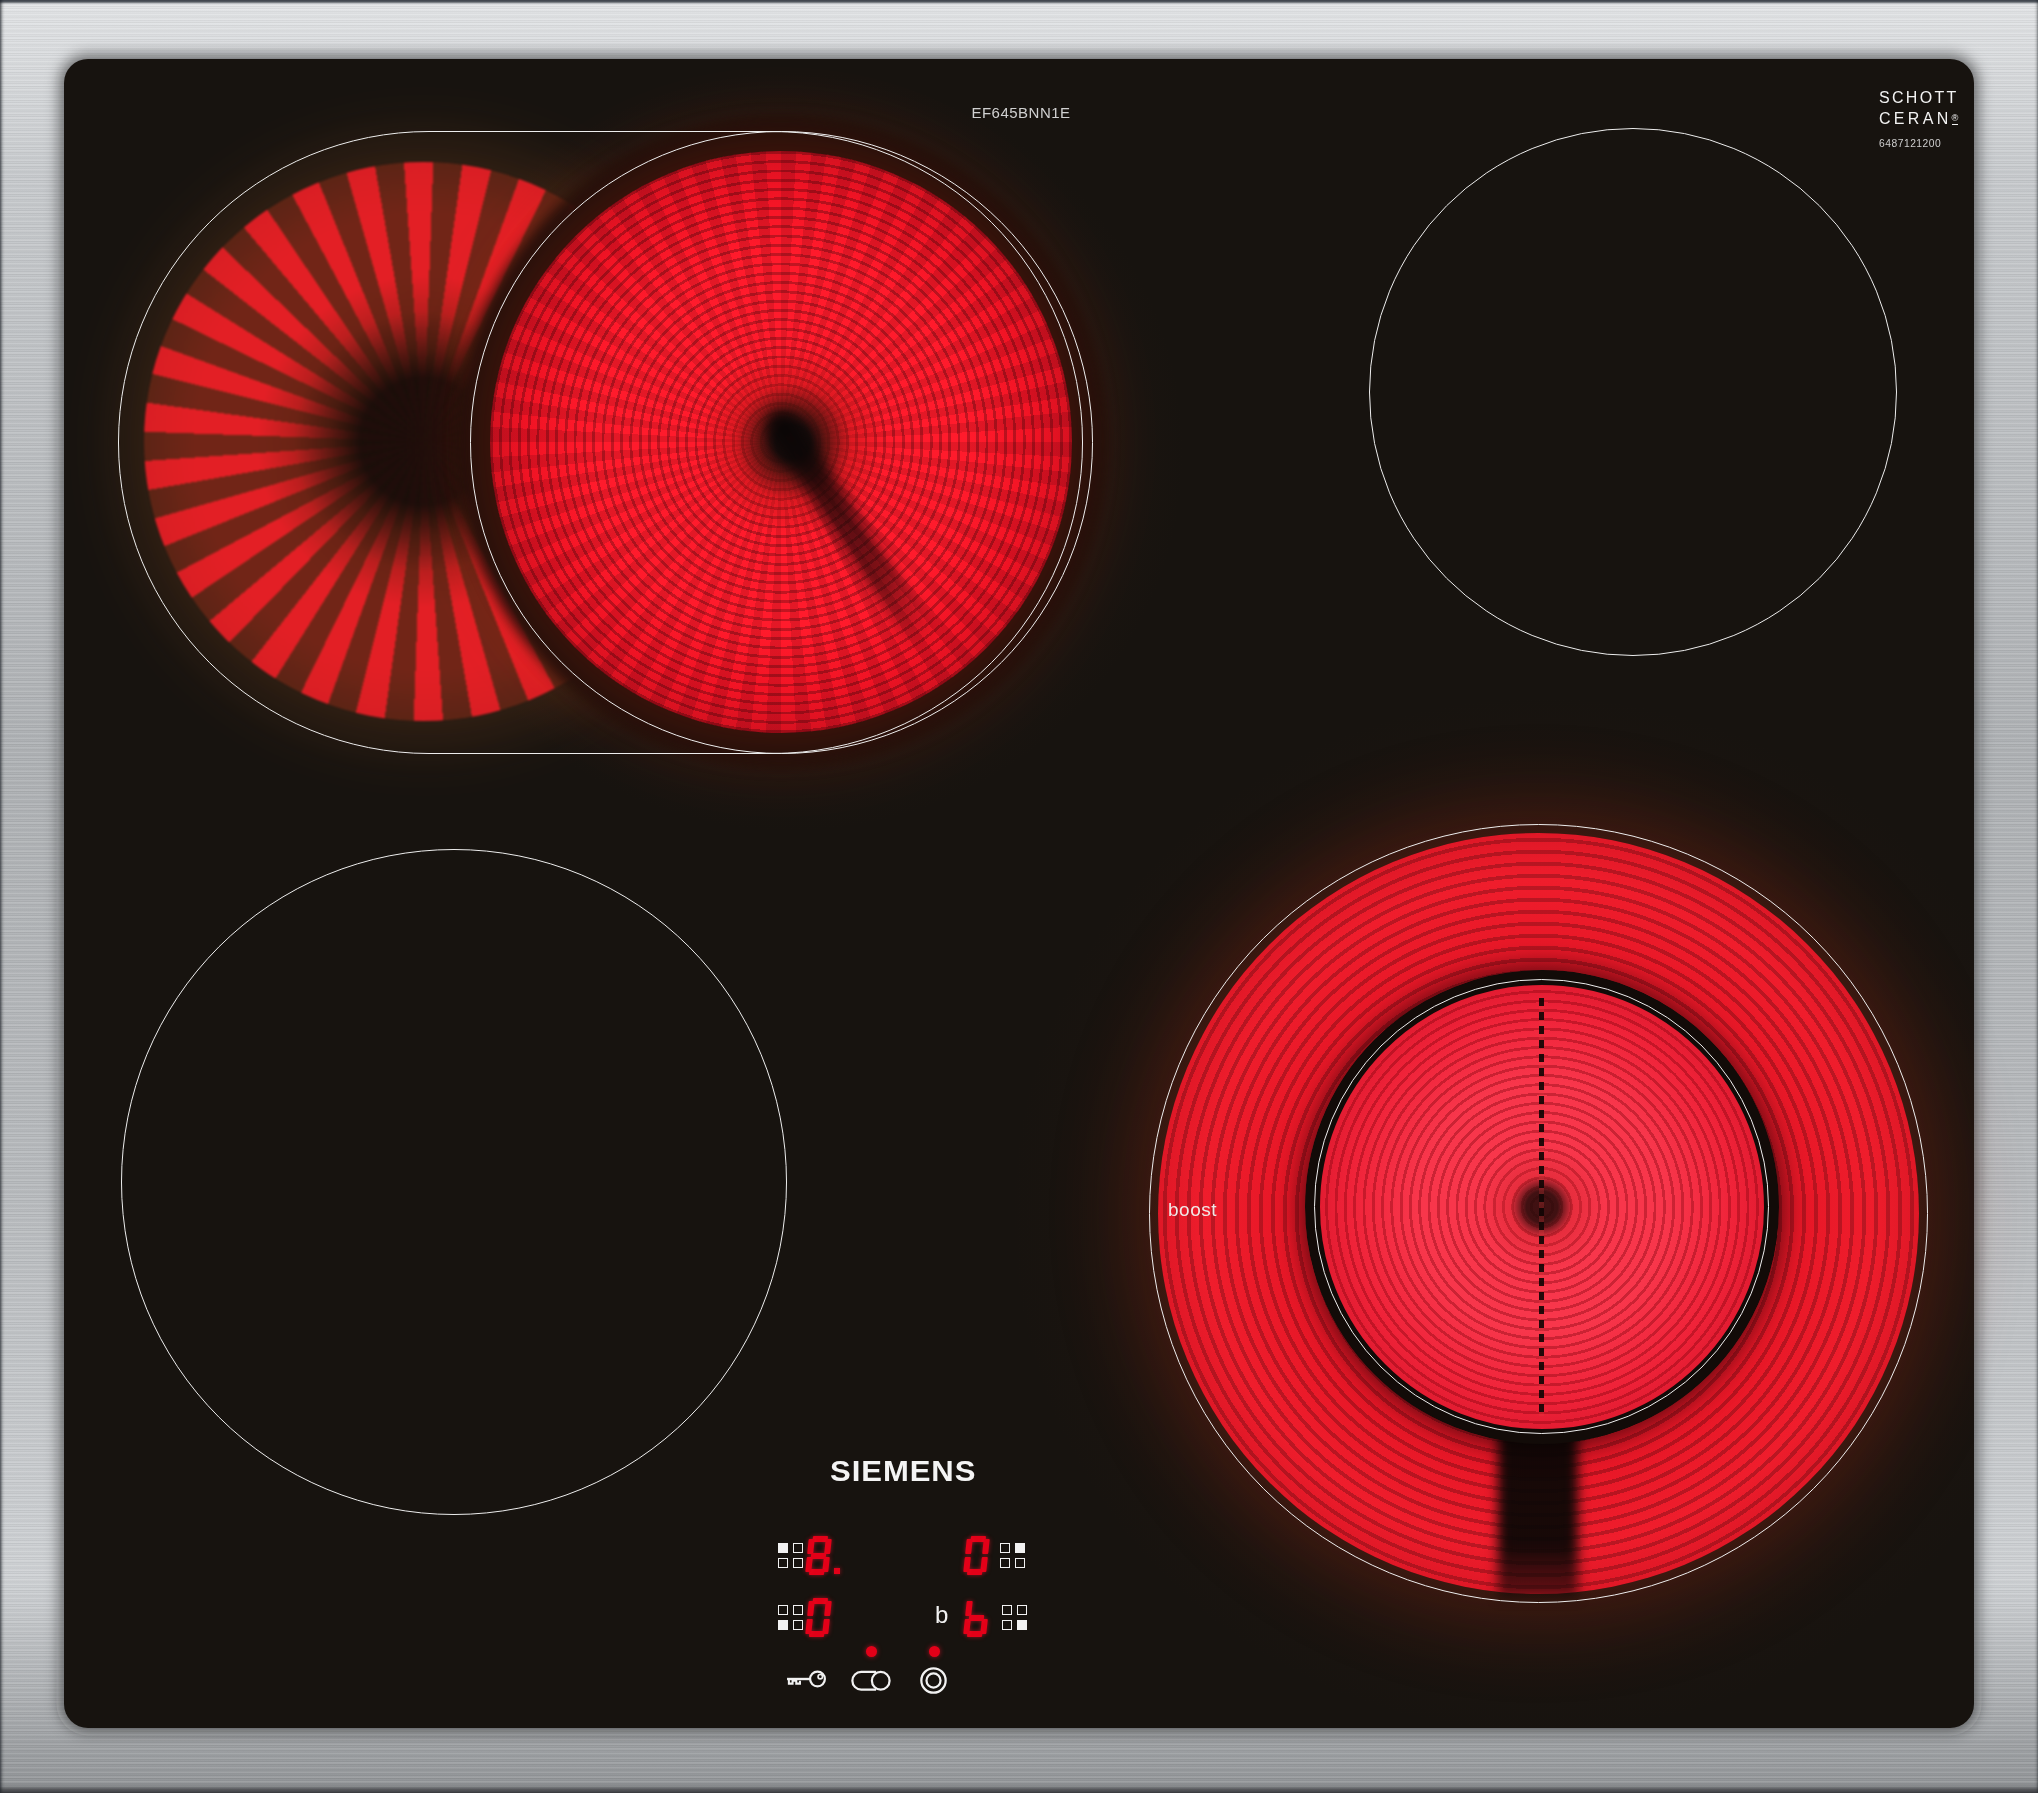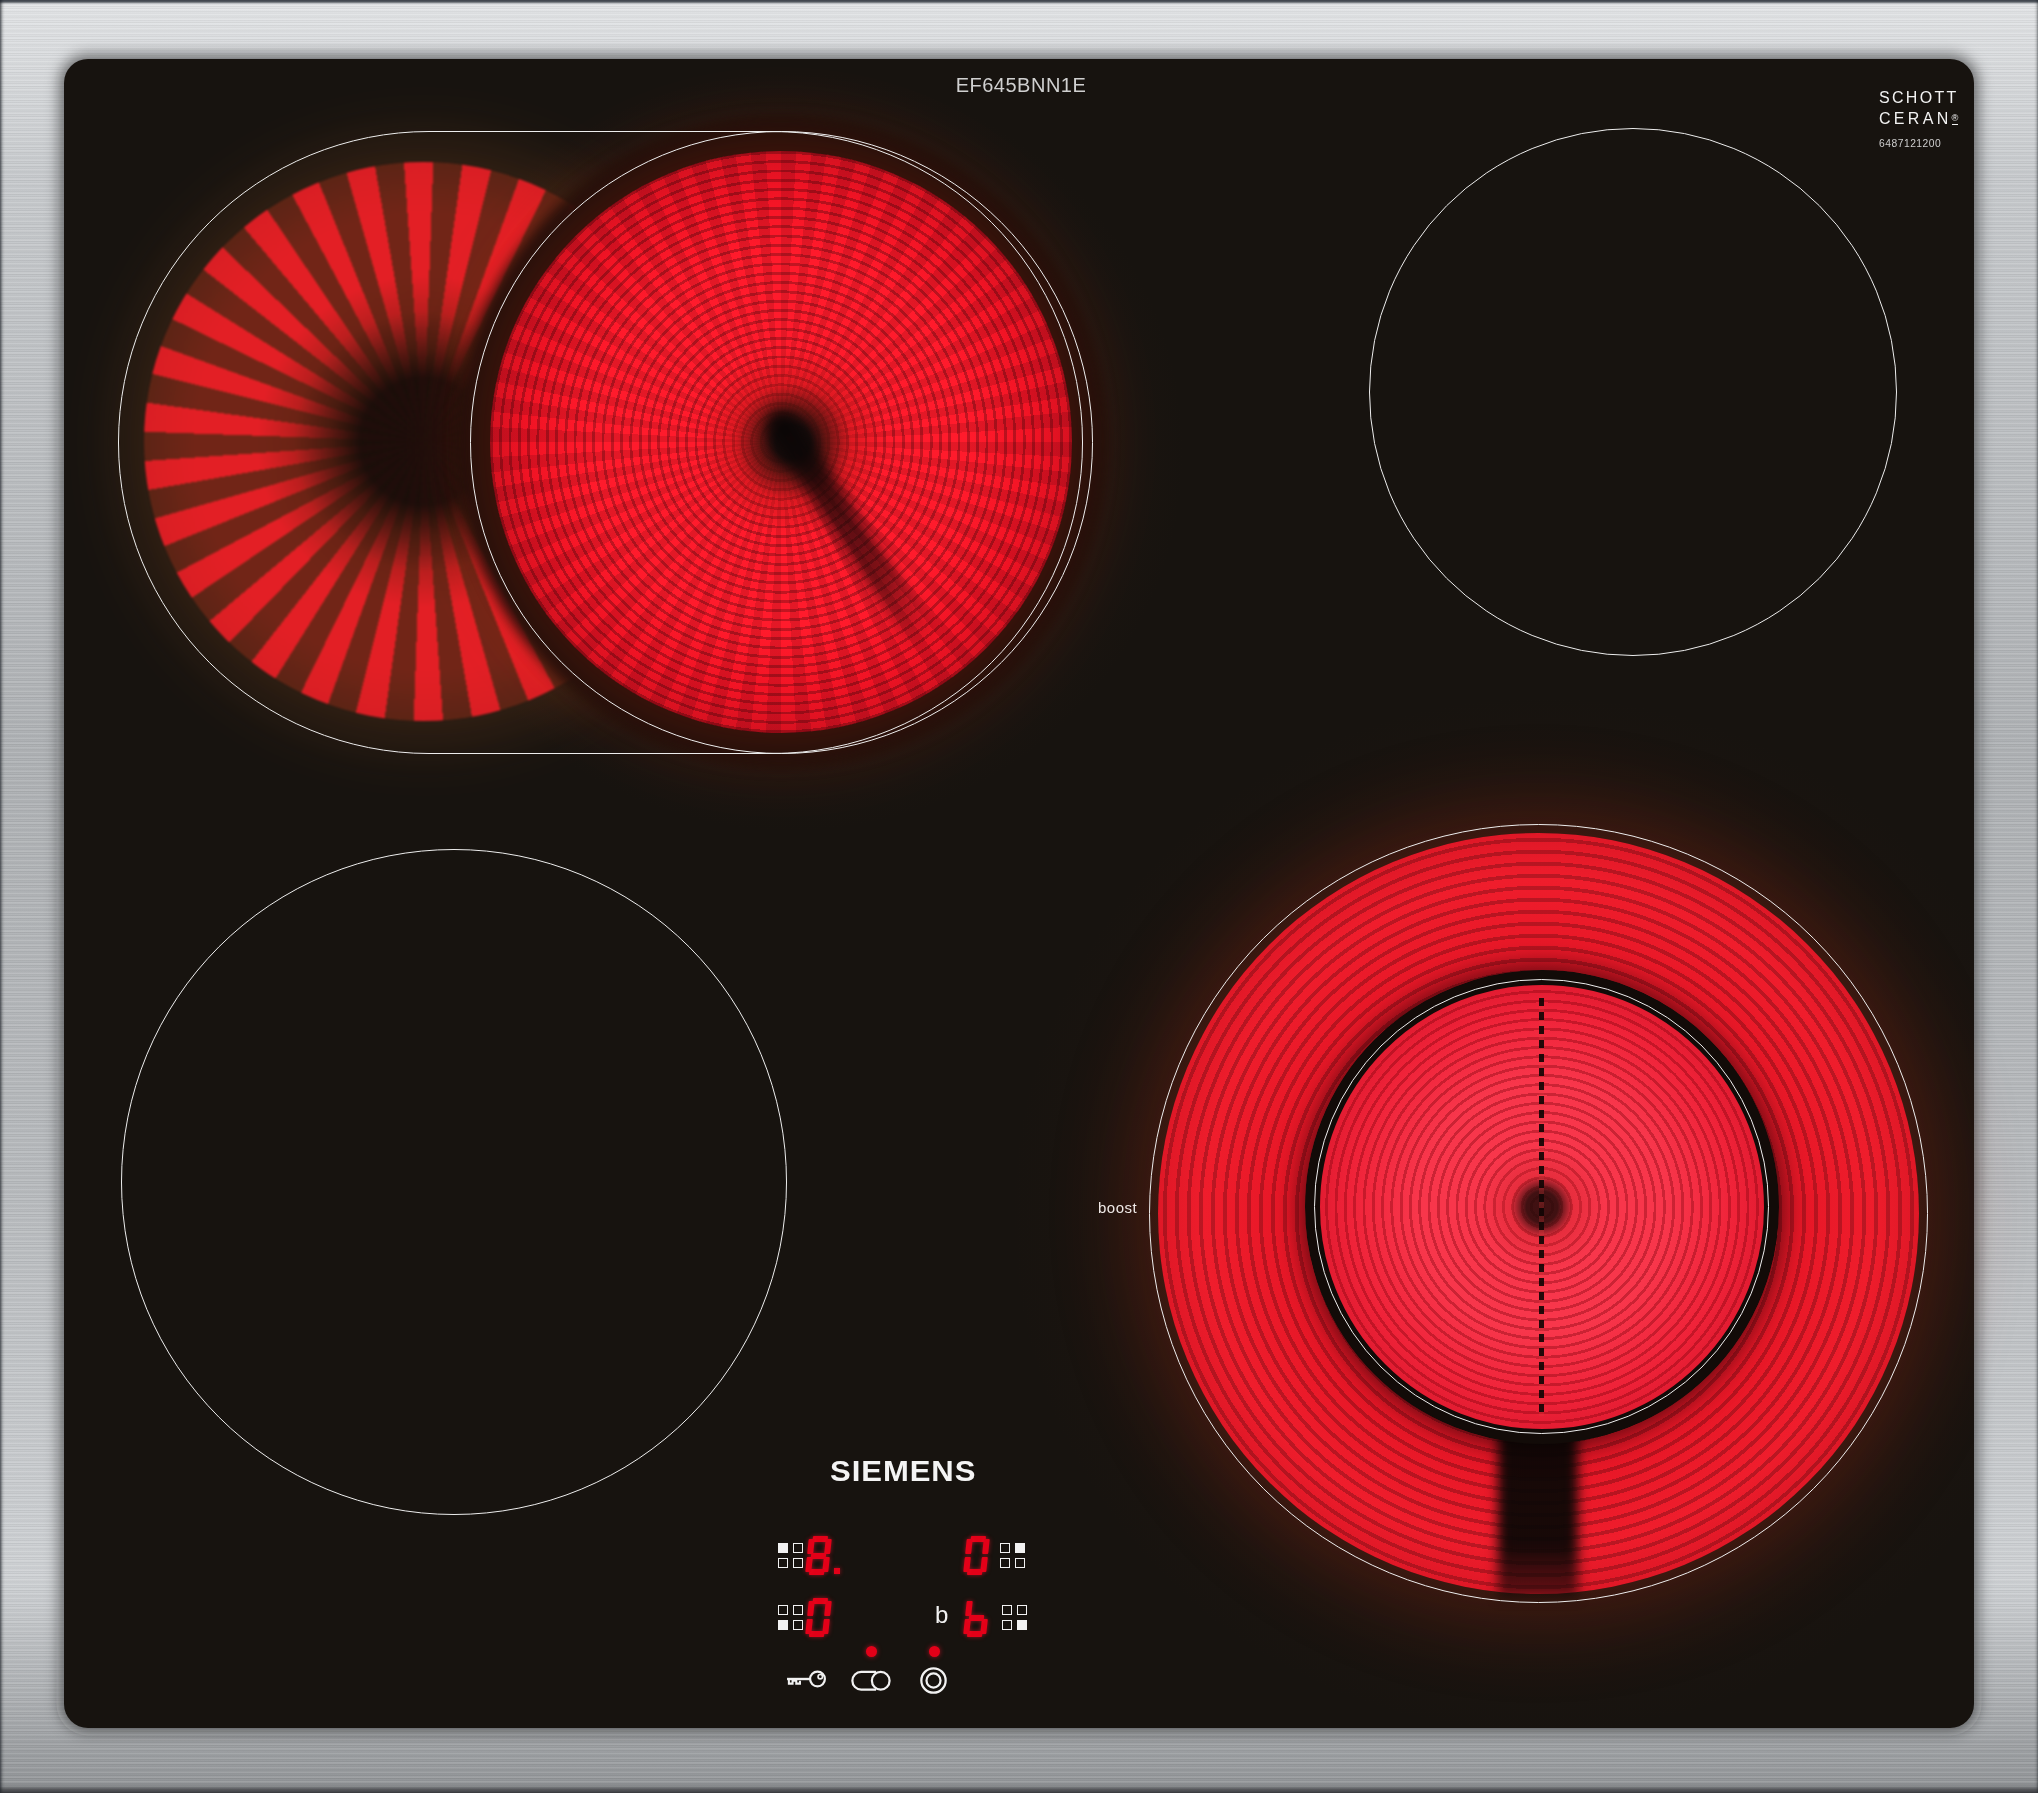--- a/index.html
+++ b/index.html
@@ -83,28 +83,28 @@
       radial-gradient(circle at 50% 50%, rgba(32,10,8,0.85) 0 5%, rgba(200,30,36,0.35) 10%, transparent 20%),
       repeating-radial-gradient(circle at 50% 50%, rgba(120,0,10,0.35) 0 2.8px, transparent 2.8px 9.3px),
       radial-gradient(circle at 50% 50%, #f8364b 0 40%, #ef2238 62%, #d5152a 80%, #a11120 92%, #5c140f 99%);
     box-shadow:0 0 24px 5.6px rgba(0,0,0,0.55);
   }
   .dotline{
     position:absolute;left:calc(50% - 2.8px);top:3%;width:4.7px;height:94%;display:block;
     background:repeating-linear-gradient(180deg, rgba(18,5,4,0.92) 0 8.4px, rgba(225,60,60,0.25) 8.4px 14px);
   }
   
-  .model-text{position:absolute;left:951px;top:74px;width:140px;text-align:center;z-index:7;
-    color:#d0d0d0;font-size:20px;letter-spacing:0.5px;}
+  .model-text{position:absolute;left:951px;top:104px;width:140px;text-align:center;z-index:7;
+    color:#d0d0d0;font-size:15px;letter-spacing:0.5px;}
   .schott{position:absolute;left:1855px;top:89px;width:103px;z-index:7;color:#f2f2f2;margin-left:24px;}
   .schott-l1{font-size:16px;letter-spacing:2.3px;line-height:17px;}
   .schott-l2{font-size:16px;letter-spacing:3.3px;line-height:25px;}
   .schott-l2 .reg{font-size:9.3px;letter-spacing:0;vertical-align:2.8px;border-bottom:0.9px solid #f2f2f2;padding-bottom:0.9px;}
   .schott-code{font-size:10.3px;letter-spacing:0.5px;color:#cfcfcf;margin-top:6.5px;}
-  .boost{position:absolute;left:1098px;top:1199px;z-index:7;color:#efe9e7;font-size:15px;letter-spacing:0.5px;}
+  .boost{position:absolute;left:1168px;top:1199px;z-index:7;color:#efe9e7;font-size:19px;letter-spacing:0.5px;}
   .siemens{position:absolute;left:830px;top:1455px;z-index:7;color:#f4f4f4;font-size:29px;font-weight:bold;
     letter-spacing:0.9px;transform:scaleX(1.07);transform-origin:left center;}
   
   .grid-icon{position:absolute;z-index:7;display:grid;grid-template-columns:10.3px 10.3px;grid-template-rows:10.3px 10.3px;gap:4.7px;}
   .grid-icon .cell{display:block;border:1.9px solid #f2f2f2;box-sizing:border-box;background:transparent;}
   .grid-icon[data-filled="tl"] .tl,.grid-icon[data-filled="tr"] .tr,
   .grid-icon[data-filled="bl"] .bl,.grid-icon[data-filled="br"] .br{background:#f2f2f2;}
   .g1{left:778px;top:1543px;} .g2{left:1000px;top:1543px;}
   .g3{left:778px;top:1605px;} .g4{left:1002px;top:1605px;}
   .segdisp{position:absolute;z-index:7;display:flex;align-items:flex-end;gap:3.7px;height:39px;}

